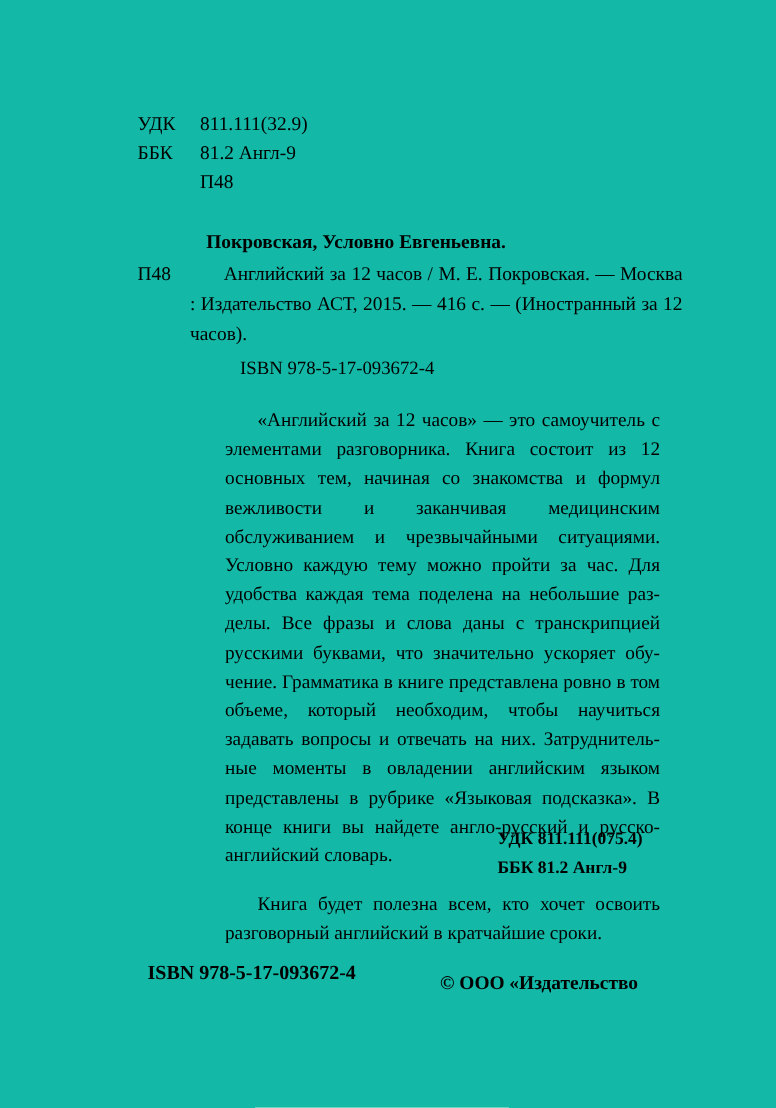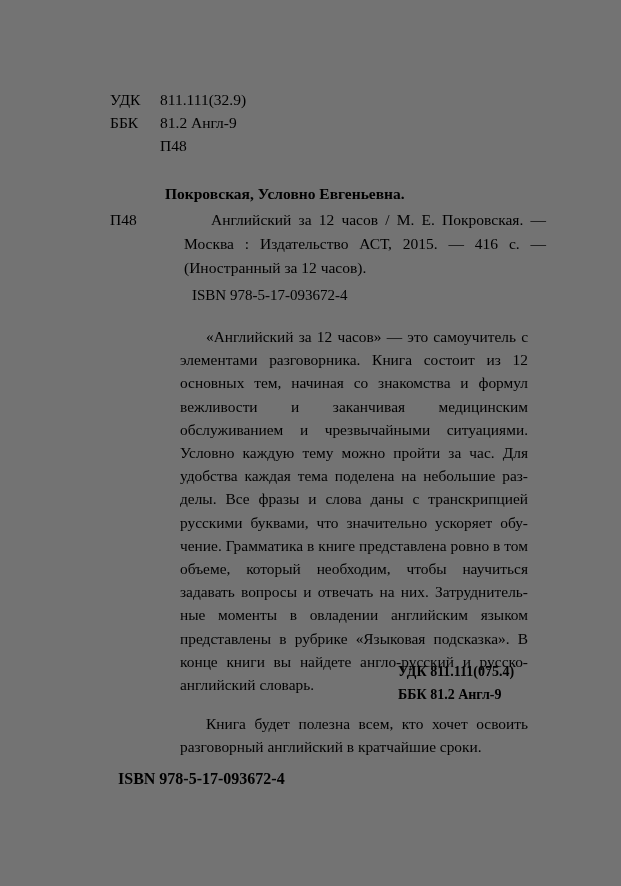--- a/index.html
+++ b/index.html
@@ -14,21 +14,21 @@
     position: relative;
     font-family: "Liberation Serif", "DejaVu Serif", serif;
     color: #000000;
     overflow: hidden;
     -webkit-font-smoothing: antialiased;
   }
 
   .page {
     position: absolute;
     inset: 0;
-    background: #737373;
+    background: #14b8a6;
   }
 
   
   .class-block {
     position: absolute;
     left: 110px;
     top: 88px;
     font-size: 15.5px;
     line-height: 23px;
   }
@@ -60,21 +60,21 @@
   .biblio-body {
     position: relative;
     margin-top: 2px;
   }
   .biblio-marker {
     position: absolute;
     left: 0;
     top: 0;
   }
   .biblio-text {
-    margin-left: 74px;
+    margin-left: 42px;
     text-indent: 27px;
     text-align: justify;
     text-justify: inter-word;
   }
   .isbn-top {
     margin-left: 55px;
     text-indent: 27px;
     margin-top: 3px;
     font-size: 15px;
   }
@@ -162,18 +162,19 @@
     <p>«Английский за 12 часов» — это самоучи­тель с элементами разговорника. Книга состо­ит из 12 основных тем, начиная со знакомства и формул вежливости и заканчивая медицинским обслуживанием и чрезвычайными ситуациями. Условно каждую тему можно пройти за час. Для удобства каждая тема поделена на небольшие раз­делы. Все фразы и слова даны с транскрипцией русскими буквами, что значительно ускоряет обу­чение. Грамматика в книге представлена ровно в том объеме, который необходим, чтобы научиться задавать вопросы и отвечать на них. Затруднитель­ные моменты в овладении английским языком представлены в рубрике «Языковая подсказка». В конце книги вы найдете англо-русский и рус­ско-английский словарь.</p>
     <p>Книга будет полезна всем, кто хочет освоить разговорный английский в кратчайшие сроки.</p>
   </div>
 
   <div class="class-repeat">
     <div>УДК 811.111(075.4)</div>
     <div>ББК 81.2 Англ-9</div>
   </div>
 
   <div class="copyright">
+    <div>© ООО «Издательство</div>
     
   </div>
 
   <div class="isbn-bottom">ISBN 978-5-17-093672-4</div>
 
 </div>
 
 </body></html>

